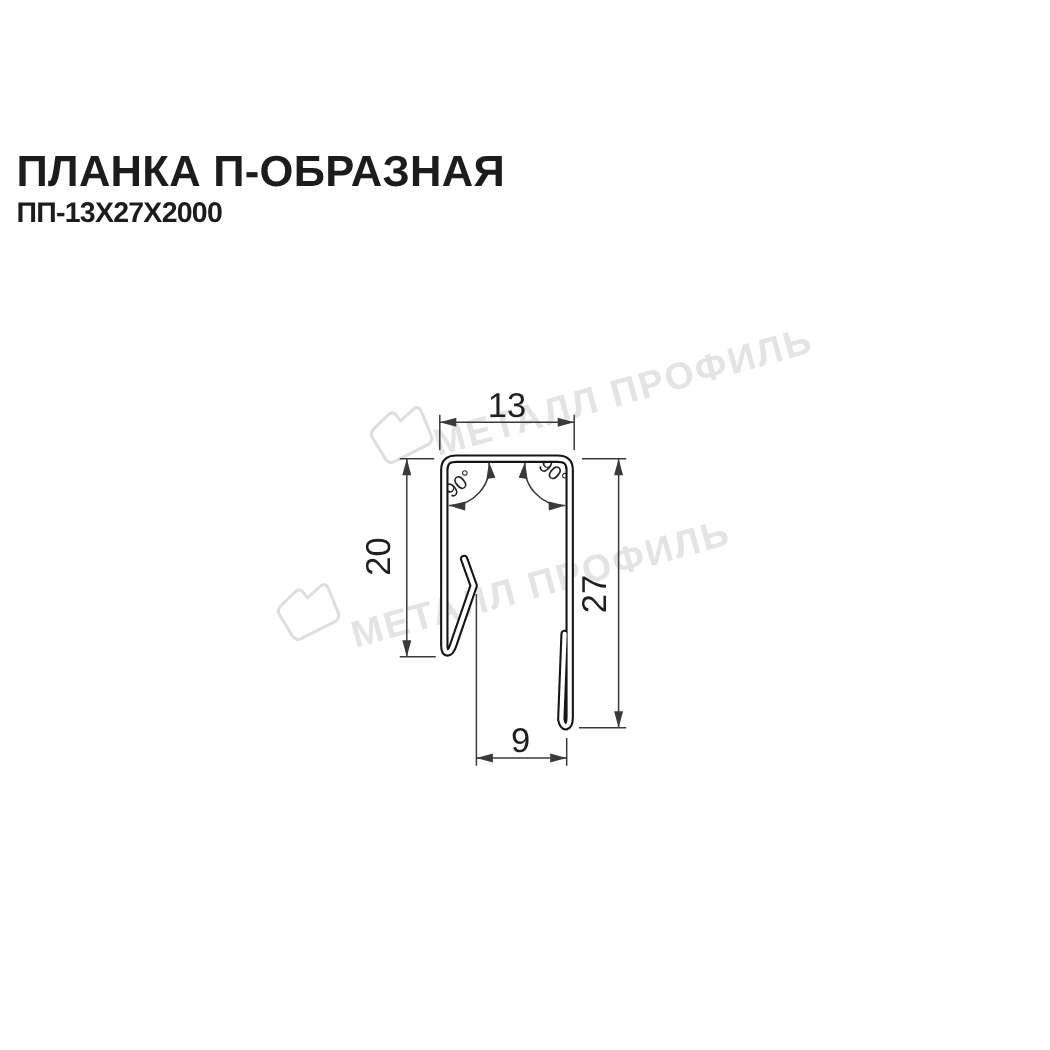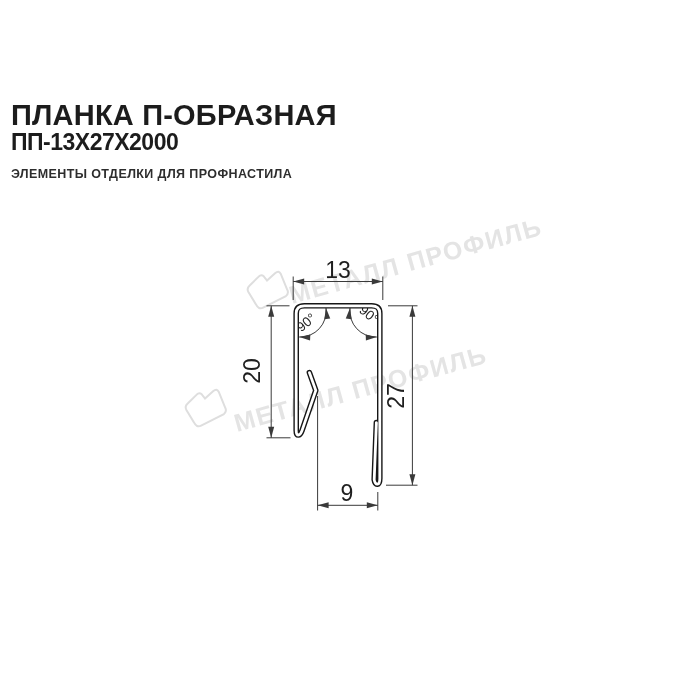--- a/index.html
+++ b/index.html
@@ -1,38 +1,37 @@
 <!DOCTYPE html>
 <html><head>
 <meta charset="utf-8">
 <style>
   html,body{margin:0;padding:0;}
   body{width:700px;height:700px;background:#ffffff;position:relative;overflow:hidden;
        font-family:"Liberation Sans", sans-serif;}
   .stage{position:absolute;left:0;top:0;width:700px;height:700px;}
   .title-block{position:absolute;left:0;right:0;top:101px;text-align:left;color:#1c1c1c;margin-left:11px;}
   .title-line1{font-size:29px;font-weight:800;letter-spacing:0.2px;line-height:28px;}
-  .title-line2{font-size:23px;font-weight:800;letter-spacing:-0.5px;line-height:27px;}
+  .title-line2{font-size:19px;font-weight:800;letter-spacing:-0.5px;line-height:27px;}
   .subtitle{margin-top:11px;font-size:12.5px;font-weight:700;letter-spacing:0.4px;color:#2d2d2d;}
   .footer-note{position:absolute;left:83px;top:589px;font-size:12px;line-height:13.5px;
                color:#2b2b2b;letter-spacing:0px;}
   svg text{font-family:"Liberation Sans", sans-serif;}
   .dim-num{font-size:23px;fill:#1f1f1f;}
   .angle-num{font-size:13.5px;fill:#1f1f1f;}
   .wm-text{font-size:25px;font-weight:700;fill:#e4e4e4;letter-spacing:1.5px;}
 </style>
 </head>
 <body>
 
 <div class="stage">
 
   <div class="title-block">
     <div class="title-line1">ПЛАНКА П-ОБРАЗНАЯ</div>
     <div class="title-line2">ПП-13Х27Х2000</div>
-    <div class="subtitle">ЭЛЕМЕНТЫ ОТДЕЛКИ ДЛЯ ПРОФНАСТИЛА</div>
   </div>
 
   <svg width="700" height="700" viewBox="0 0 700 700" style="position:absolute;left:0;top:0;">
     <defs>
       <marker id="arr" viewBox="0 0 12 8" refX="11.5" refY="4" markerWidth="12" markerHeight="8" orient="auto-start-reverse" markerUnits="userSpaceOnUse">
         <path d="M0.5,1 L11.5,4 L0.5,7 Z" fill="#3a3a3a"></path>
       </marker>
     </defs>
 
     <g>

